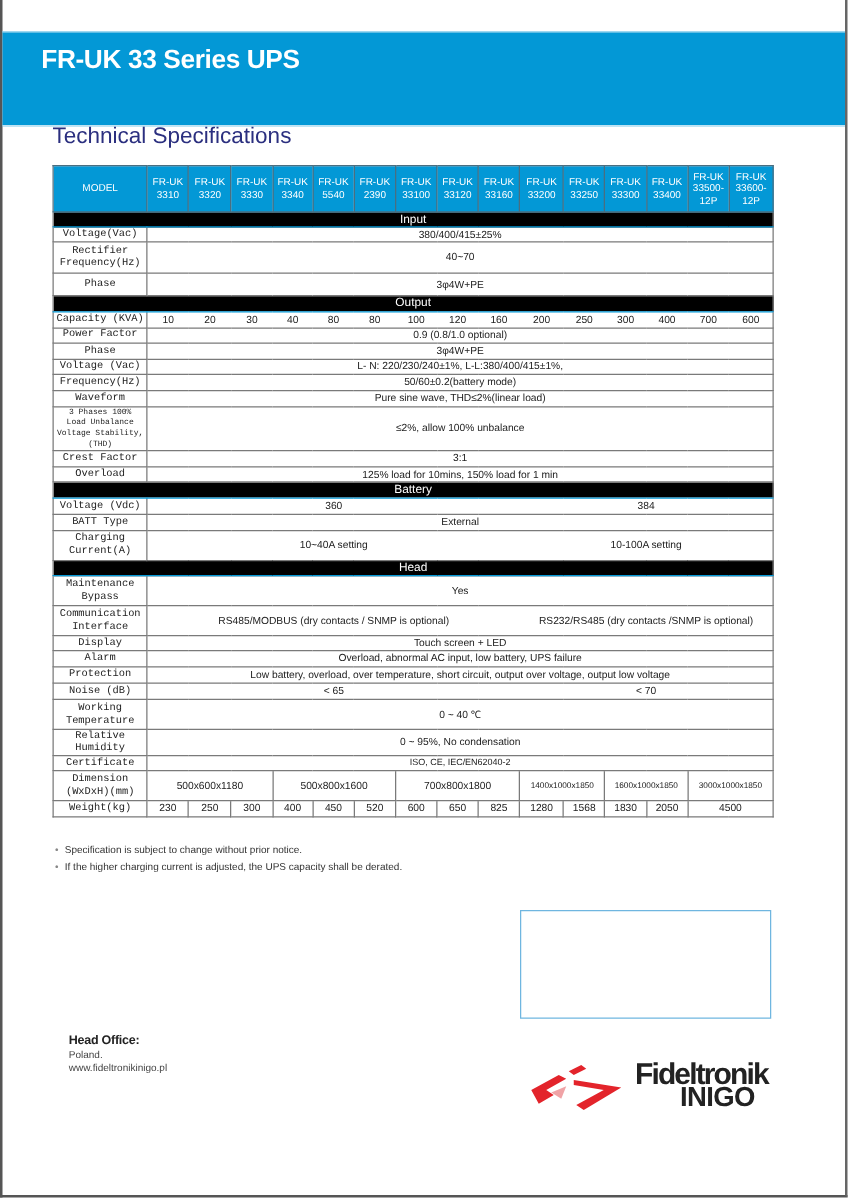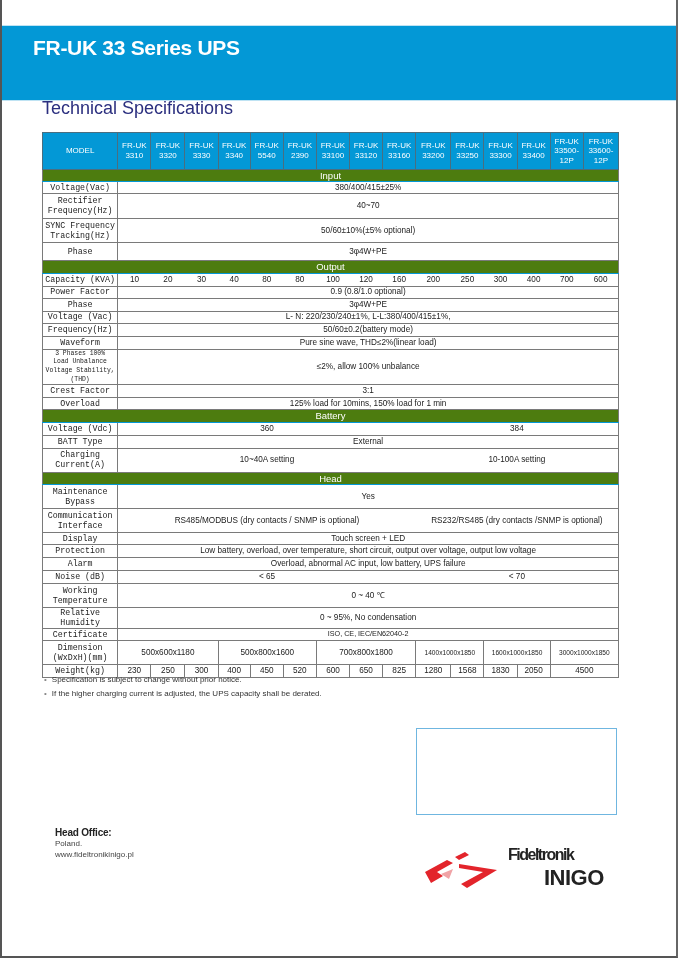--- a/index.html
+++ b/index.html
@@ -32,40 +32,40 @@
   }
   table.spec td, table.spec th {
     border: 1px solid #7a7a7a; text-align: center; vertical-align: middle;
     padding: 0; line-height: 1.2;
   }
   table.spec th {
     background: #0398d6; color: #ffffff; font-weight: normal; font-size: 8px;
     border-color: #4a6e80; height: 36px;
   }
   table.spec tr.sect td {
-    background: #4d7c0f; color: #ffffff; font-size: 9.5px; height: 11px;
+    background: #000000; color: #ffffff; font-size: 9.5px; height: 11px;
     border-color: #0398d6; border-left: 1px solid #7a7a7a; border-right: 1px solid #7a7a7a;
   }
   td.lbl { font-size: 8.3px; font-family: Liberation Mono, monospace; }
   td.lbl.tiny { font-size: 6.4px; line-height: 1.35; }
   td.noline { border-left: none !important; border-right: none !important; }
   .notes {
     position: absolute; left: 44px; top: 673px; font-size: 8px; color: #333; line-height: 13.5px;
   }
   .notes div span.b { color: #888; margin-right: 5px; }
   .stampbox {
     position: absolute; left: 416px; top: 728px; width: 201px; height: 87px;
     border: 1.5px solid #6fb6e0; box-sizing: border-box;
   }
   .office { position: absolute; left: 55px; top: 827px; color: #222; }
   .office .h { font-weight: bold; font-size: 10px; letter-spacing: -0.2px; }
   .office .t { font-size: 8px; color: #444; line-height: 11px; }
   .logo { position: absolute; left: 403px; top: 846px; width: 225px; height: 48px; }
   .logo-text1 {
-    position: absolute; left: 105px; top: 0px; font-weight: bold; font-size: 16px;
+    position: absolute; left: 105px; top: 0px; font-weight: bold; font-size: 24px;
     color: #222; letter-spacing: -1.5px;
   }
   .logo-text2 {
     position: absolute; left: 141px; top: 19px; font-weight: bold; font-size: 22px;
     color: #222; letter-spacing: -0.5px;
   }
 </style>
 </head>
 <body>
 
@@ -120,24 +120,20 @@
         <td colspan="16">Input</td>
       </tr>
   <tr style="height:12px">
     <td class="lbl">Voltage(Vac)</td>
     <td colspan="15">380/400/415±25%</td>
   </tr>
   <tr style="height:25px">
     <td class="lbl"><span>Rectifier</span><br><span>Frequency(Hz)</span></td>
     <td colspan="15">40~70</td>
   </tr>
-  <tr style="height:24px">
-    <td class="lbl"><span>SYNC Frequency</span><br><span>Tracking(Hz)</span></td>
-    <td colspan="15">50/60±10%(±5% optional)</td>
-  </tr>
   <tr style="height:18px">
     <td class="lbl">Phase</td>
     <td colspan="15">3φ4W+PE</td>
   </tr>
 
   <tr class="sect">
         <td colspan="16">Output</td>
       </tr>
   <tr style="height:13px">
     <td class="lbl">Capacity (KVA)</td>
@@ -218,26 +214,26 @@
   <tr style="height:24px">
     <td class="lbl"><span>Communication</span><br><span>Interface</span></td>
     <td colspan="9" style="border-right:none">RS485/MODBUS (dry contacts / SNMP is optional)</td>
     <td colspan="6" style="border-left:none">RS232/RS485 (dry contacts /SNMP is optional)</td>
   </tr>
   <tr style="height:12px">
     <td class="lbl">Display</td>
     <td colspan="15">Touch screen + LED</td>
   </tr>
   <tr style="height:13px">
+    <td class="lbl">Alarm</td>
+    <td colspan="15">Overload, abnormal AC input, low battery, UPS failure</td>
+  </tr>
+  <tr style="height:13px">
     <td class="lbl">Protection</td>
     <td colspan="15">Low battery, overload, over temperature, short circuit, output over voltage, output low voltage</td>
-  </tr>
-  <tr style="height:13px">
-    <td class="lbl">Alarm</td>
-    <td colspan="15">Overload, abnormal AC input, low battery, UPS failure</td>
   </tr>
   <tr style="height:13px">
     <td class="lbl">Noise (dB)</td>
     <td colspan="9" style="border-right:none">&lt; 65</td>
     <td colspan="6" style="border-left:none">&lt; 70</td>
   </tr>
   <tr style="height:24px">
     <td class="lbl"><span>Working</span><br><span>Temperature</span></td>
     <td colspan="15">0 ~ 40 ℃</td>
   </tr>

